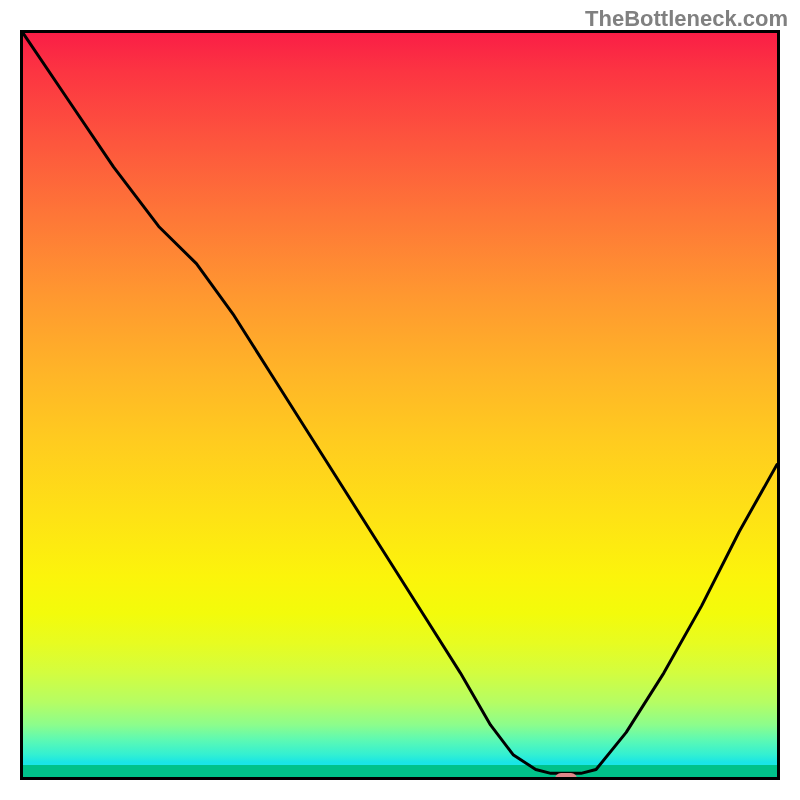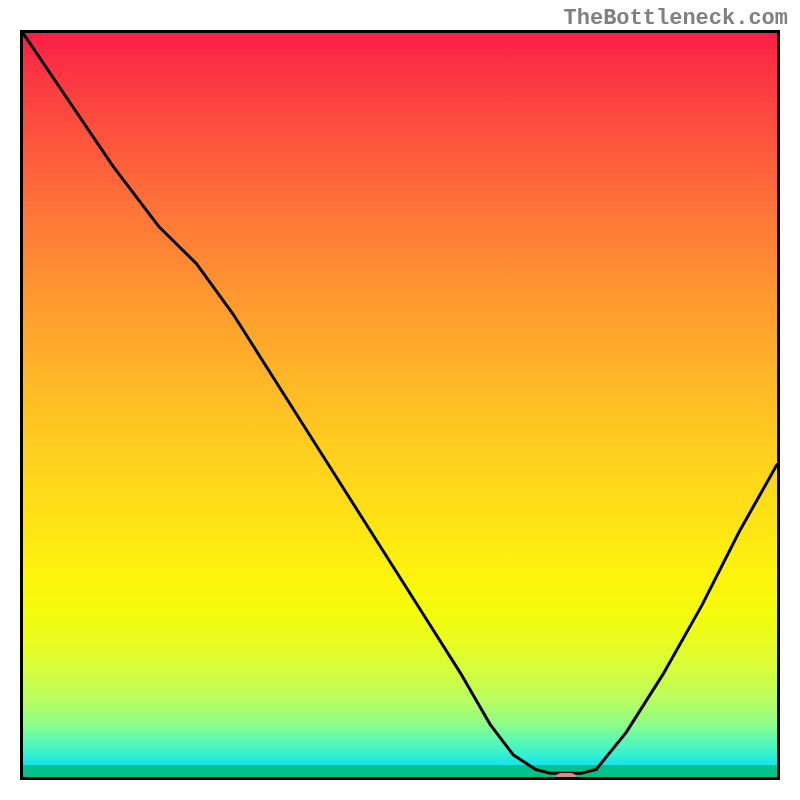--- a/index.html
+++ b/index.html
@@ -11,21 +11,20 @@
     font-family: Arial, sans-serif;
   }
   .watermark {
     position: absolute;
     top: 6px;
     right: 12px;
     font-size: 22px;
     font-weight: bold;
     color: #808080;
     z-index: 10;
-    font-family: Liberation Mono, monospace;
   }
   .chart-container {
     position: absolute;
     top: 30px;
     left: 20px;
     width: 760px;
     height: 750px;
     border: 3px solid #000;
     overflow: hidden;
   }

